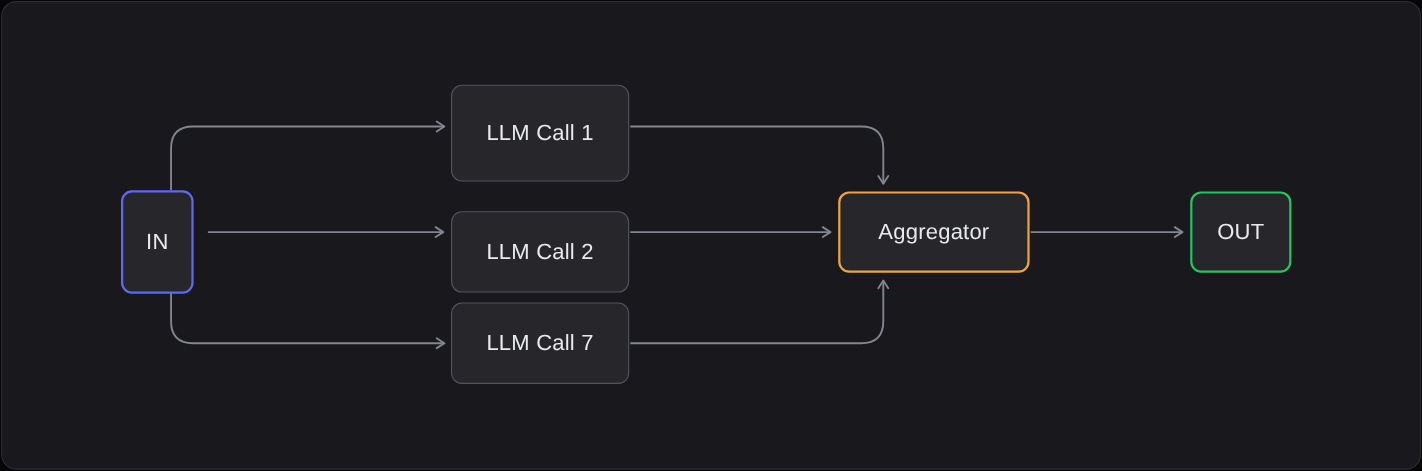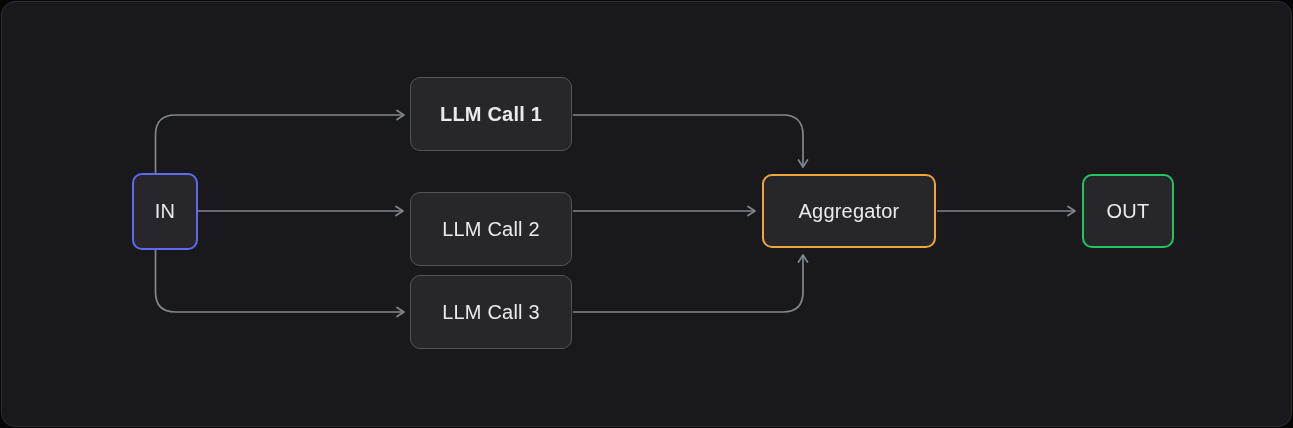--- a/index.html
+++ b/index.html
@@ -50,24 +50,24 @@
     align-items: center;
     justify-content: center;
     background: var(--node-fill, #27272b);
     border: 1.5px solid var(--node-border-default, #50545c);
     border-radius: 10px;
     color: var(--node-text, #e9eaec);
     font-size: 20px;
     letter-spacing: 0.2px;
   }
   .node--in {
-    left: 132px; top: 173px; width: 66px; height: 77px;
+    left: 110px; top: 173px; width: 66px; height: 94px;
     border: 2px solid var(--accent-in, #5e6af2);
   }
-  .node--llm1 { left: 410px; top: 77px;  width: 162px; height: 74px; font-weight: bold; }
+  .node--llm1 { left: 410px; top: 77px;  width: 162px; height: 88px; }
   .node--llm2 { left: 410px; top: 174px; width: 162px; height: 74px; margin-top: 18px; }
   .node--llm3 { left: 410px; top: 275px; width: 162px; height: 74px; }
   .node--agg {
     left: 762px; top: 174px; width: 174px; height: 74px;
     border: 2px solid var(--accent-aggregator, #f0a53c);
   }
   .node--out {
     left: 1082px; top: 174px; width: 92px; height: 74px;
     border: 2px solid var(--accent-out, #22c55e);
   }
@@ -103,21 +103,21 @@
 
   <div class="node node--llm1">
     <span class="node-label">LLM Call 1</span>
   </div>
 
   <div class="node node--llm2">
     <span class="node-label">LLM Call 2</span>
   </div>
 
   <div class="node node--llm3">
-    <span class="node-label">LLM Call 3</span>
+    <span class="node-label">LLM Call 7</span>
   </div>
 
   <div class="node node--out">
     <span class="node-label">OUT</span>
   </div>
 
   <div class="node node--agg">
     <span class="node-label">Aggregator</span>
   </div>
 </div>

